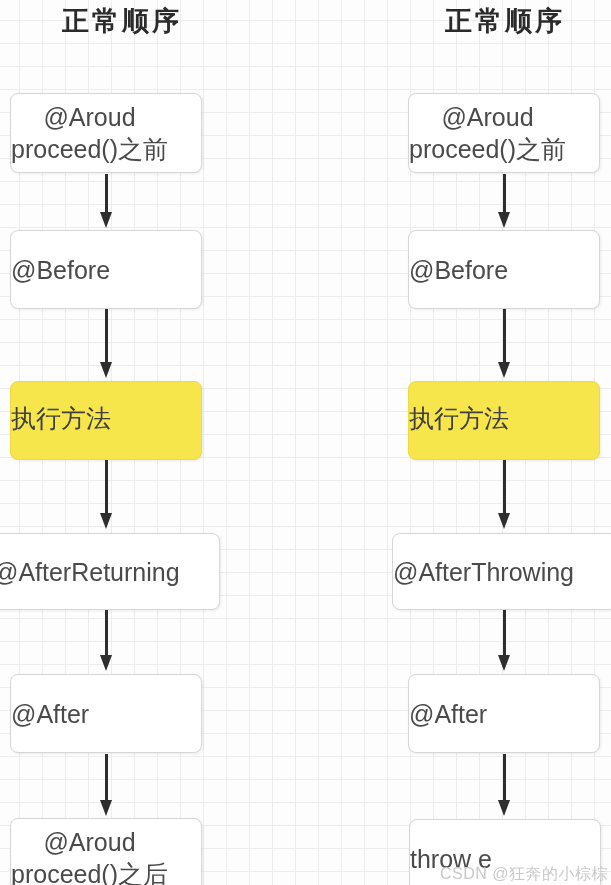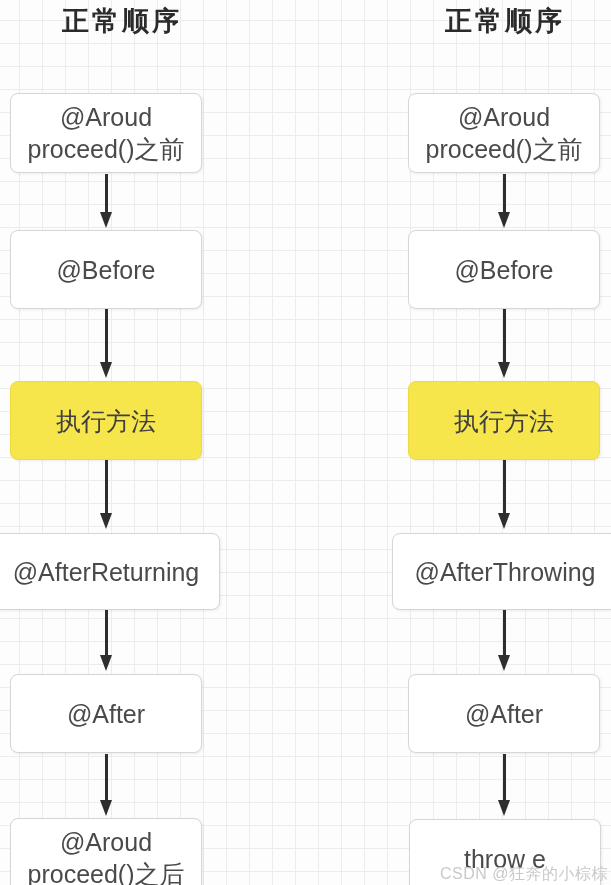--- a/index.html
+++ b/index.html
@@ -30,25 +30,26 @@
   }
   .node {
     position: absolute;
     box-sizing: border-box;
     background: #ffffff;
     border: 1px solid #d6d6d6;
     border-radius: 8px;
     box-shadow: 1px 1px 3px rgba(0,0,0,0.07);
     display: flex;
     align-items: center;
-    justify-content: center;
+    justify-content: flex-start;
   }
   .node.highlight {
     background: #f6e64c;
     border-color: #eed943;
+    font-family: Liberation Mono, monospace;
   }
   .node-label {
     white-space: pre-line;
     text-align: center;
     font-size: 25px;
     line-height: 32px;
     color: #4a4a4a;
   }
   .node.highlight .node-label { color: #3f3f3f; }
   .arrow {

